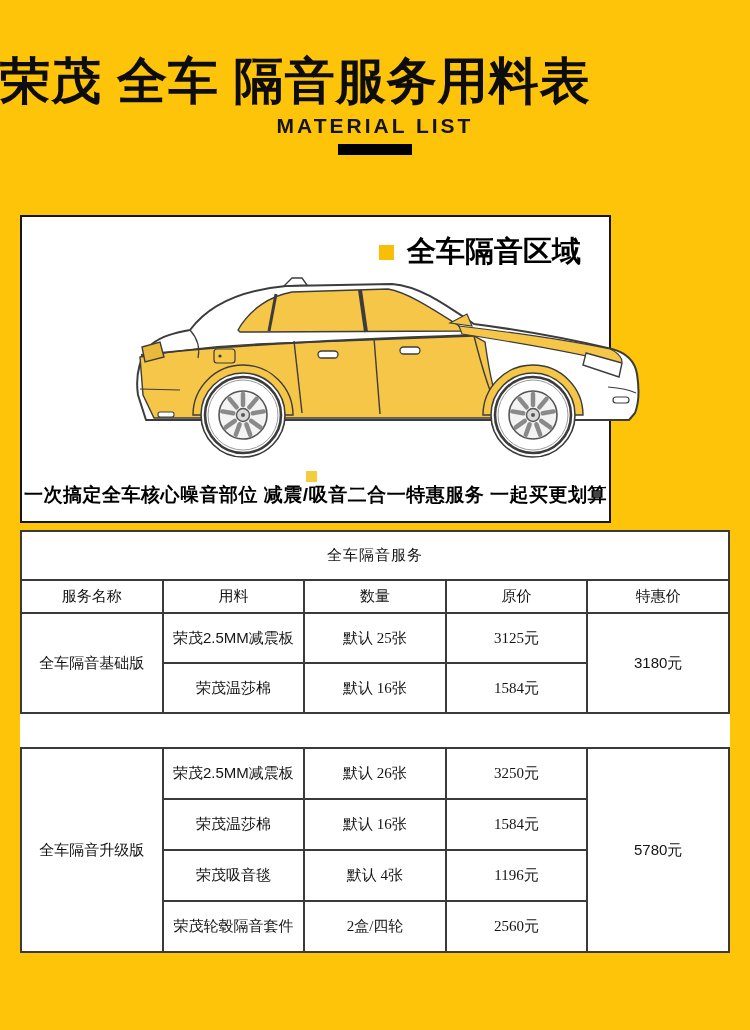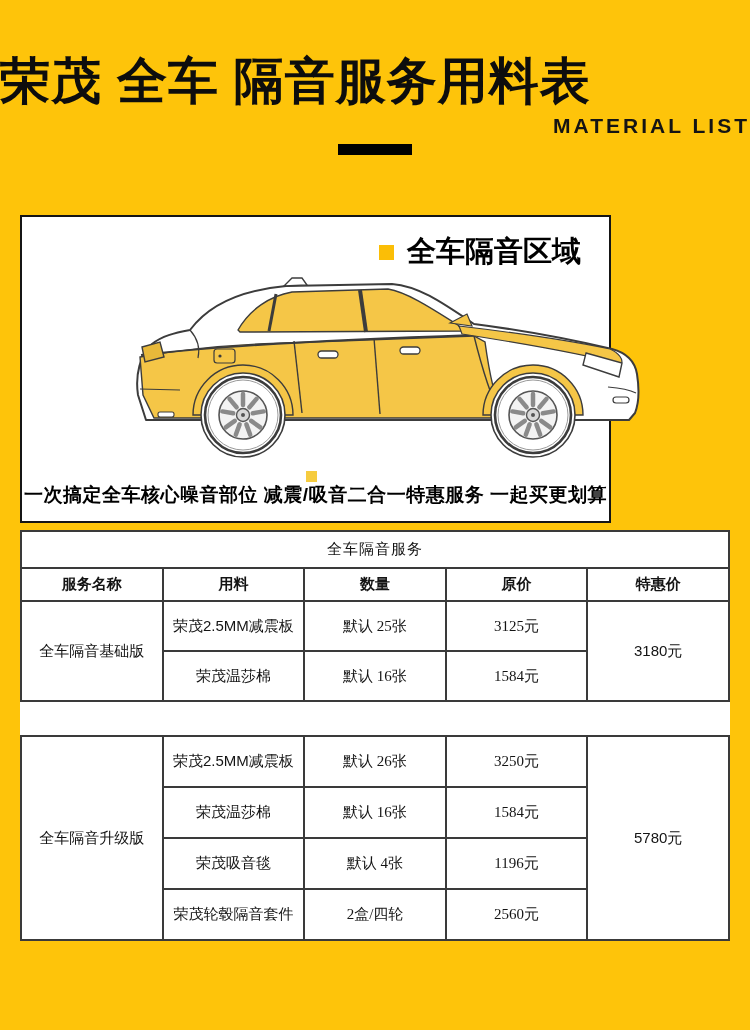--- a/index.html
+++ b/index.html
@@ -11,21 +11,21 @@
     color:#111;
   }
   
   .hdr-title {
     position:absolute; top:54px; left:0; width:750px;
     font-size:50px; font-weight:900;
     letter-spacing:1px; color:#0d0d0d; line-height:1.1;
   }
   .hdr-sub {
     position:absolute; top:114px; left:0; width:750px;
-    text-align:right; font-size:21px; font-weight:600;
+    text-align:center; font-size:21px; font-weight:600;
     letter-spacing:3px; color:#141414;
   }
   .hdr-bar {
     position:absolute; top:144px; left:50%; transform:translateX(-50%);
     width:74px; height:11px; background:#000;
   }
   
   .card-car {
     position:absolute; top:215px; left:20px; width:591px; height:308px;
     background:#fff; border:2px solid #151515;text-align:right;
@@ -49,22 +49,22 @@
   .promo-note .txt { font-size:19px; font-weight:700; color:#000; letter-spacing:0.5px; }
   
   .card-table {
     position:absolute; top:530px; left:20px; width:710px; background:#fff;
   }
   table.svc { width:100%; border-collapse:collapse; table-layout:fixed; background:#fff; }
   table.svc th, table.svc td {
     border:2px solid #3a3a3a; text-align:center; vertical-align:middle;
     font-size:15px; color:#141414; font-weight:400; overflow:hidden;
   }
-  .title-cell { height:37px; font-size:27px; color:#000; letter-spacing:1px; }
-  tr.head-row th { height:33px; font-size:15px; font-weight:700; }
+  .title-cell { height:49px; font-size:27px; color:#000; letter-spacing:1px; }
+  tr.head-row th { height:33px; font-size:15px; font-weight:400; }
   td.r { height:50px; }
   td.r2 { height:51px; }
   td.num { font-family:"Liberation Serif","DejaVu Serif",serif; font-size:16px; }
   td.special {
     font-family:Liberation Sans, sans-serif;
     font-size:31px; color:#FF0000;
   }
   .tbl-gap { height:33px; background:#fff; }
 </style>
 </head>

